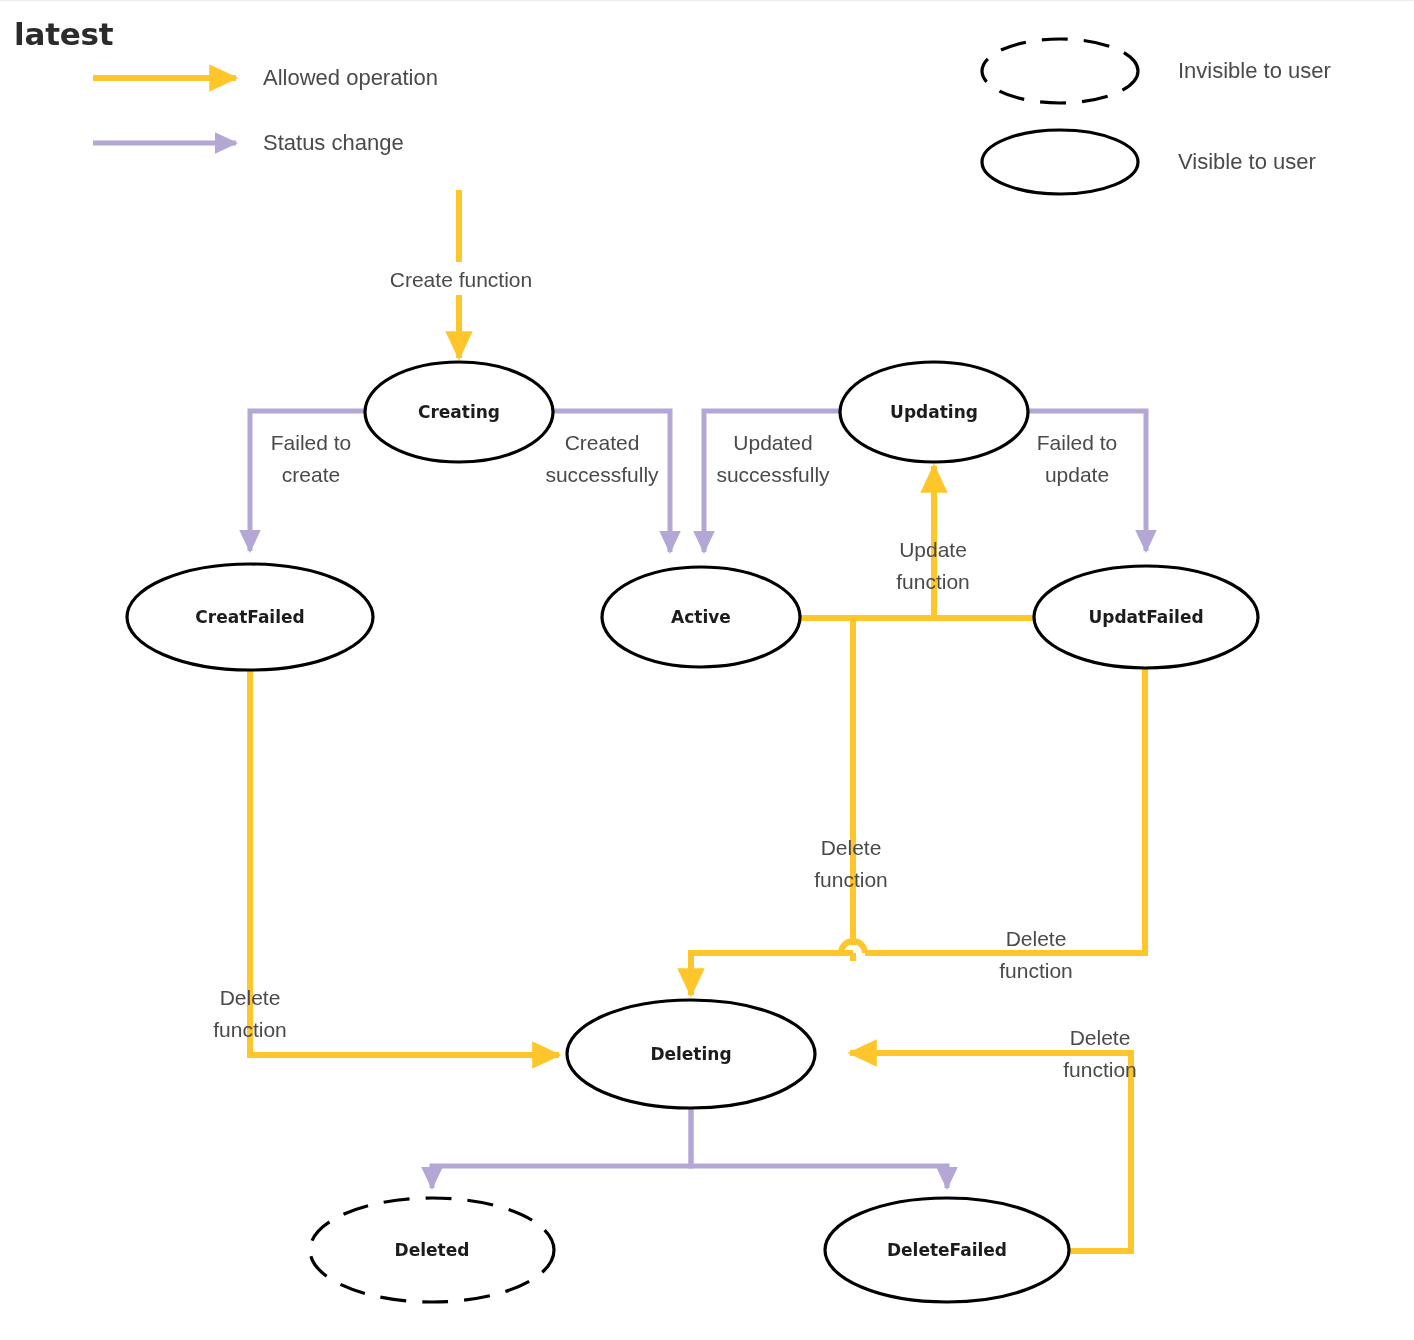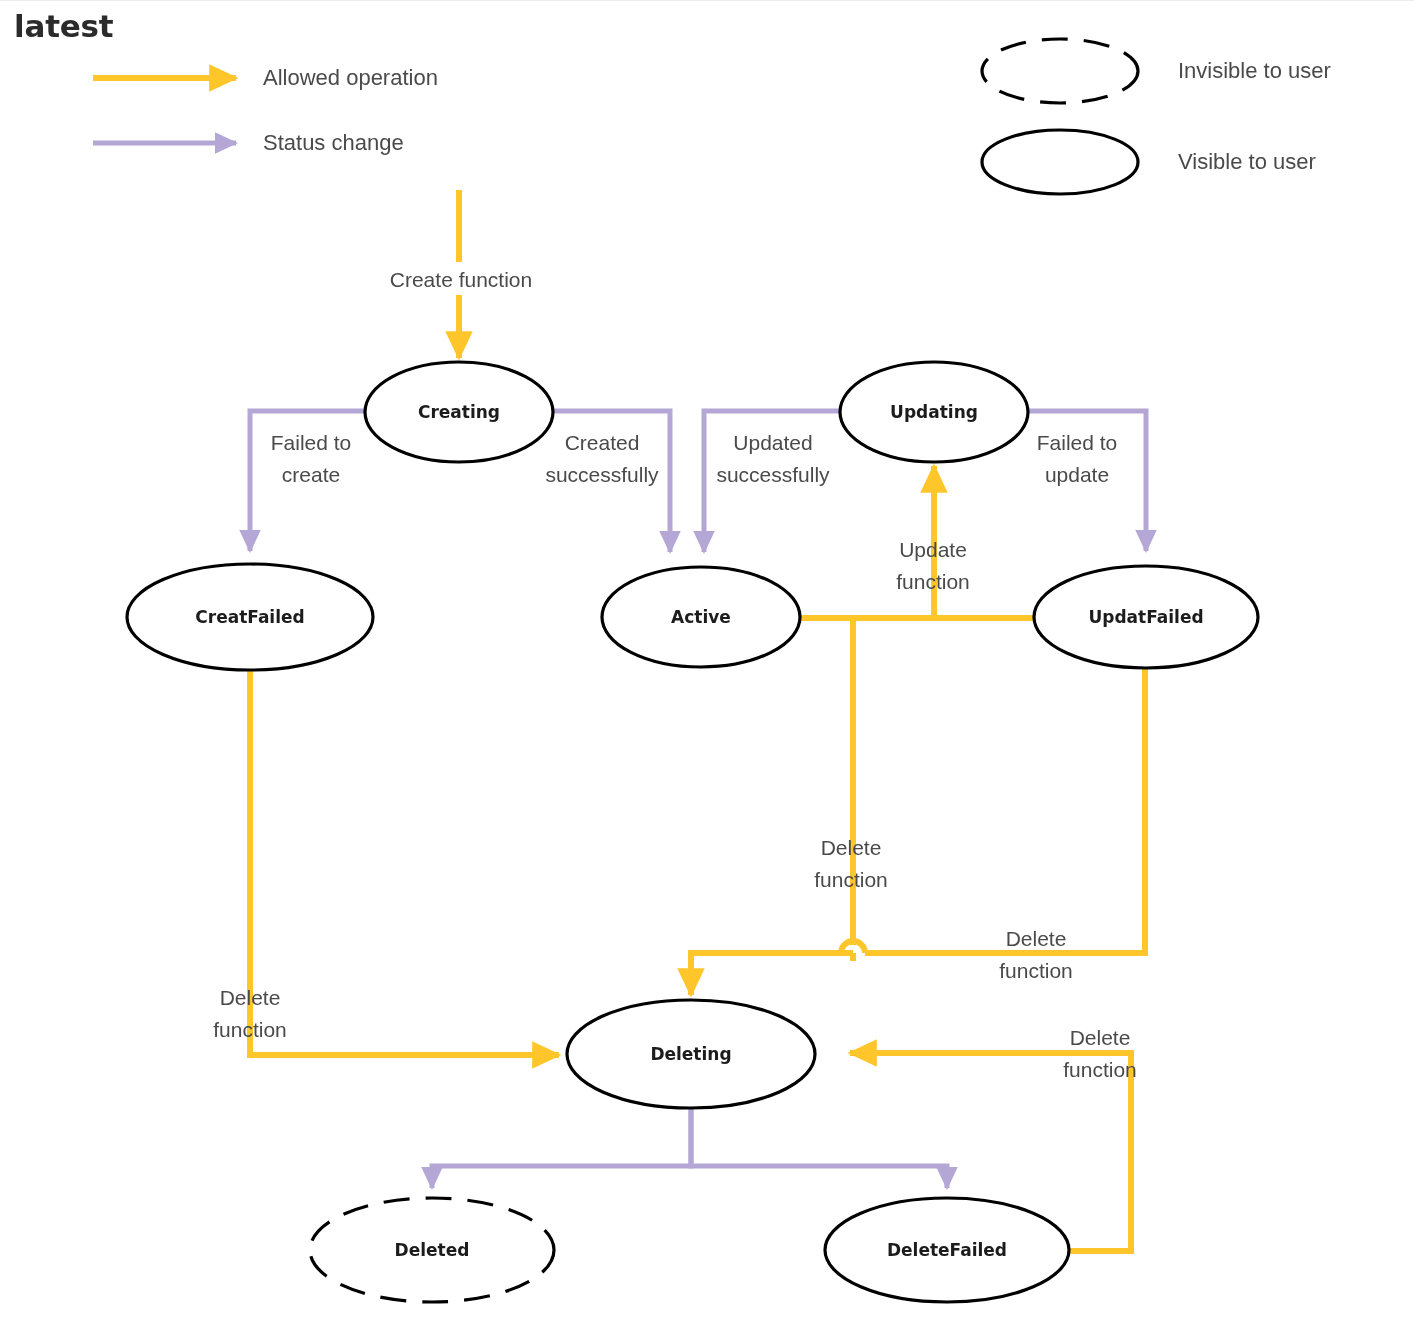--- a/index.html
+++ b/index.html
@@ -21,21 +21,21 @@
   #top-rule {
     position: absolute;
     left: 0; top: 0;
     width: 1414px;
     height: 1px;
     background: #ececec;
   }
   #version-title {
     position: absolute;
     left: 14px;
-    top: 8px;
+    top: 16px;
     font-size: 31px;
     font-weight: 600;
     letter-spacing: -0.2px;
     color: #2b2b2b;
     font-family: "DejaVu Sans", sans-serif;
   }
   svg#diagram {
     position: absolute;
     left: 0;
     top: 0;

